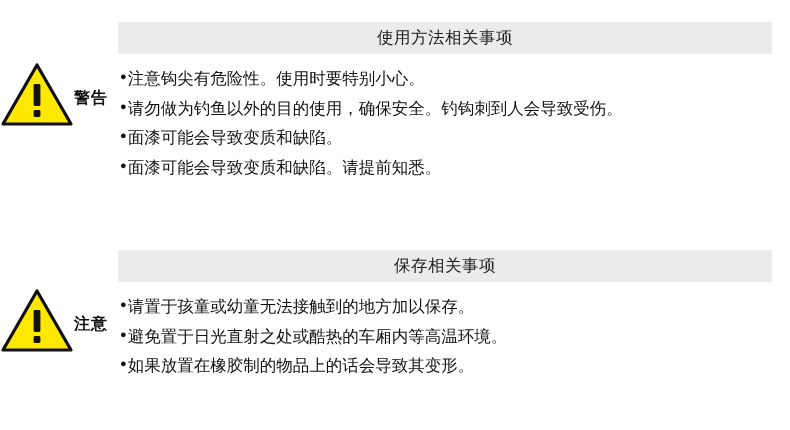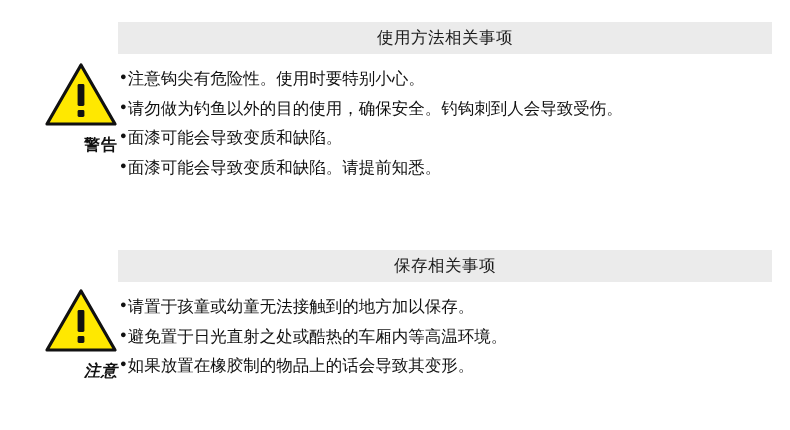--- a/index.html
+++ b/index.html
@@ -26,26 +26,26 @@
     display: flex;
     align-items: flex-start;
   }
   #section-warning { top: 22px; }
   #section-caution { top: 250px; }
 
   .sign-col {
     width: 118px;
     flex: 0 0 118px;
     display: flex;
-    flex-direction: column;
-    align-items: flex-end;
+    flex-direction: row;
+    align-items: center;
     padding-top: 40px;
     box-sizing: border-box;
   }
-  #section-caution .sign-col { padding-top: 38px; font-style: italic; }
+  #section-caution .sign-col { padding-top: 38px; }
 
   .tri-wrap {
     position: relative;
     width: 74px;
     height: 66px;
   }
   .tri-wrap svg { display: block; }
   .sign-label {
     margin-top: 7px;
     font-size: 16px;

